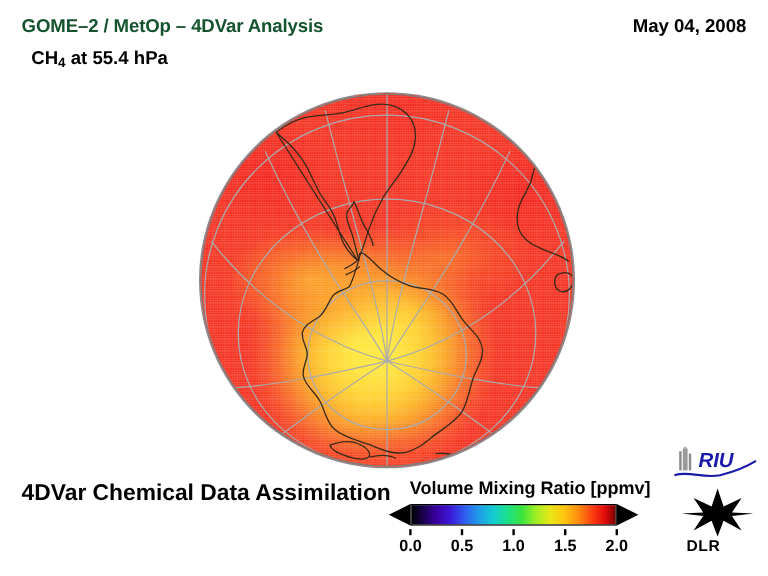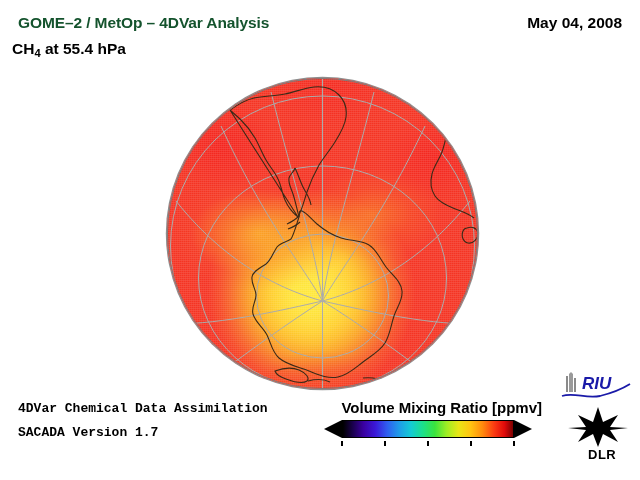--- a/index.html
+++ b/index.html
@@ -6,21 +6,21 @@
   body{
     width:640px;height:480px;background:#ffffff;
     font-family:"Liberation Sans",sans-serif;
     -webkit-font-smoothing:antialiased;
     position:relative;overflow:hidden;
   }
   .page{position:absolute;inset:0;}
 
   
   .hdr-left-1{position:absolute;left:18px;top:14px;font-size:15.5px;font-weight:bold;color:#14532d;letter-spacing:-0.1px;white-space:nowrap;}
-  .hdr-left-2{position:absolute;left:12px;top:40px;font-size:15.5px;font-weight:bold;color:#000;white-space:nowrap;}
+  .hdr-left-2{position:absolute;left:26px;top:40px;font-size:15.5px;font-weight:bold;color:#000;white-space:nowrap;}
   .hdr-right-1{position:absolute;right:18px;top:14px;font-size:15.5px;font-weight:bold;color:#000;white-space:nowrap;margin-left:44px;}
   .hdr-right-2{position:absolute;right:18px;top:40px;font-size:15.5px;font-weight:bold;color:#000;white-space:nowrap;}
   .sub{font-size:0.72em;vertical-align:-0.28em;font-weight:bold;}
 
   
   .globe-wrap{position:absolute;left:167px;top:78px;width:311px;height:311px;}
   .globe-clip{
     position:absolute;inset:0;border-radius:50%;overflow:hidden;
     box-shadow:0 0 0 1.2px #8d8d8d;
   }
@@ -63,21 +63,21 @@
   .grain{
     position:absolute;inset:0;border-radius:50%;opacity:.20;
     background-image:
       repeating-linear-gradient(0deg,rgba(255,255,255,.5) 0 1px,rgba(0,0,0,0) 1px 2px),
       repeating-linear-gradient(90deg,rgba(255,255,255,.35) 0 1px,rgba(0,0,0,0) 1px 2px);
   }
   .vec{position:absolute;inset:0;}
   .rim{position:absolute;inset:0;border-radius:50%;border:1.2px solid #7e7e7e;box-sizing:border-box;}
 
   
-  .foot{position:absolute;left:18px;font-size:13px;font-weight:bold;color:#000;white-space:nowrap;font-family:Liberation Mono, monospace;}
+  .foot{position:absolute;left:18px;font-size:19px;font-weight:bold;color:#000;white-space:nowrap;}
   .foot.f1{top:401px;}
   .foot.f2{top:425px;}
   .foot.f3{top:450px;}
 
   
   .cb-title{
     position:absolute;left:330px;top:399px;width:212px;text-align:right;
     font-size:15px;font-weight:bold;color:#000;white-space:nowrap;
   }
   .cb-wrap{position:absolute;left:316px;top:419px;width:224px;height:22px;}
@@ -94,21 +94,21 @@
   .cb-cap.left{left:8px;border-top:9px solid transparent;border-bottom:9px solid transparent;border-right:18px solid #000;}
   .cb-cap.right{left:198px;border-top:9px solid transparent;border-bottom:9px solid transparent;border-left:18px solid #000;}
   .cb-ticks{position:absolute;left:316px;top:441px;width:224px;height:6px;}
   .cb-tick{position:absolute;top:0;width:1.5px;height:5px;background:#000;}
   .cb-labels{position:absolute;left:316px;top:447px;width:224px;height:20px;}
   .cb-lab{position:absolute;top:0;font-size:13.5px;font-weight:bold;color:#000;transform:translateX(-50%);white-space:nowrap;}
 
   
   .riu{position:absolute;left:560px;top:372px;width:72px;height:30px;}
   .dlr{position:absolute;left:566px;top:406px;width:64px;height:42px;}
-  .dlr-text{position:absolute;left:588px;top:447px;font-size:13px;font-weight:bold;color:#000;letter-spacing:.5px;}
+  .dlr-text{position:absolute;left:572px;top:447px;font-size:13px;font-weight:bold;color:#000;letter-spacing:.5px;}
 </style>
 </head>
 <body>
 
 <div class="page">
 
   <div class="hdr-left-1">GOME–2 / MetOp – 4DVar Analysis</div>
   <div class="hdr-left-2"><span>CH</span><span class="sub">4</span><span> at 55.4 hPa</span></div>
   <div class="hdr-right-1">May 04, 2008</div>
 
@@ -198,35 +198,41 @@
           </g>
         </g>
       </svg>
 
       <div class="limb"></div>
     </div>
     <div class="rim"></div>
   </div>
 
   <div class="foot f1">4DVar Chemical Data Assimilation</div>
-  <div class="foot f2">SACADA Version 1.7</div>
 
   <div class="cb-title">Volume Mixing Ratio [ppmv]</div>
   <div class="cb-wrap">
     <div class="cb-cap left"></div>
     <div class="cb-bar"></div>
     <div class="cb-cap right"></div>
   </div>
   <div class="cb-ticks" id="cb-ticks">
       <div class="cb-tick" style="left: 25.25px;"></div>
       <div class="cb-tick" style="left: 68.25px;"></div>
       <div class="cb-tick" style="left: 111.25px;"></div>
       <div class="cb-tick" style="left: 154.25px;"></div>
       <div class="cb-tick" style="left: 197.25px;"></div>
     </div>
+  <div class="cb-labels" id="cb-labels">
+      <div class="cb-lab" style="left: 26px;">0.0</div>
+      <div class="cb-lab" style="left: 69px;">0.5</div>
+      <div class="cb-lab" style="left: 112px;">1.0</div>
+      <div class="cb-lab" style="left: 155px;">1.5</div>
+      <div class="cb-lab" style="left: 198px;">2.0</div>
+    </div>
 
   <svg class="riu" viewBox="0 0 72 30">
     <g>
       <rect x="6" y="4" width="2" height="16" fill="#8a8a8a"></rect>
       <rect x="9" y="2" width="4" height="18" fill="#9a9a9a"></rect>
       <rect x="14" y="6" width="2" height="14" fill="#8a8a8a"></rect>
       <path d="M9 2 L11 0 L13 2 Z" fill="#9a9a9a"></path>
     </g>
     <text x="22" y="17" font-family="Liberation Sans, sans-serif" font-size="17" font-weight="bold" font-style="italic" fill="#1a1aa8">RIU</text>
     <path d="M2 24 C 14 20, 26 27, 40 24 C 52 21, 62 17, 70 12" fill="none" stroke="#1a1aa8" stroke-width="1.8"></path>

